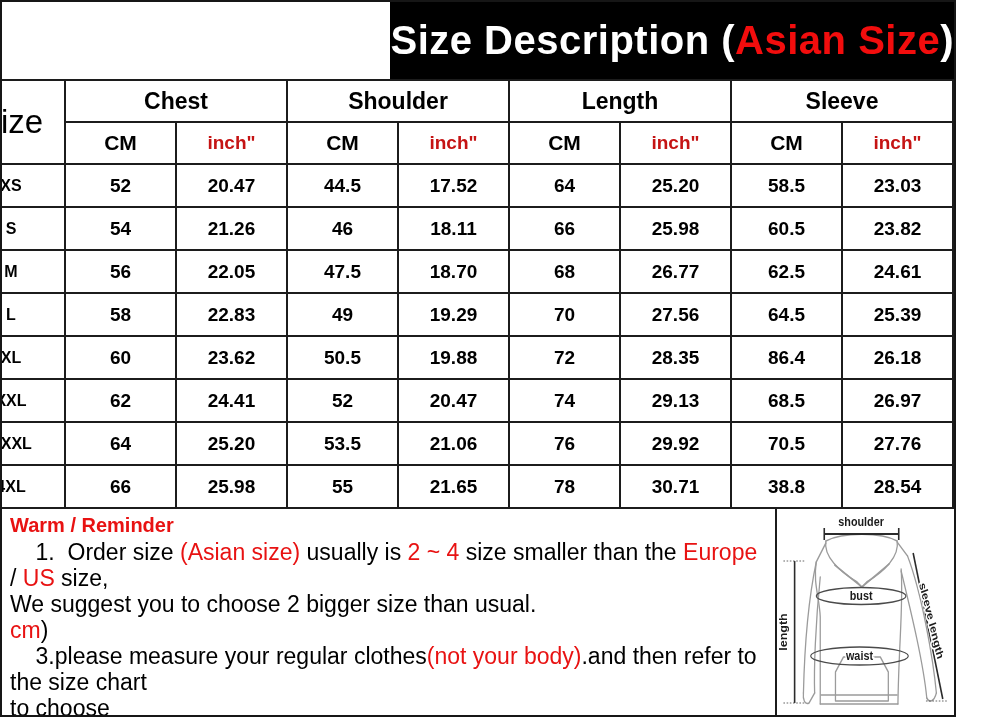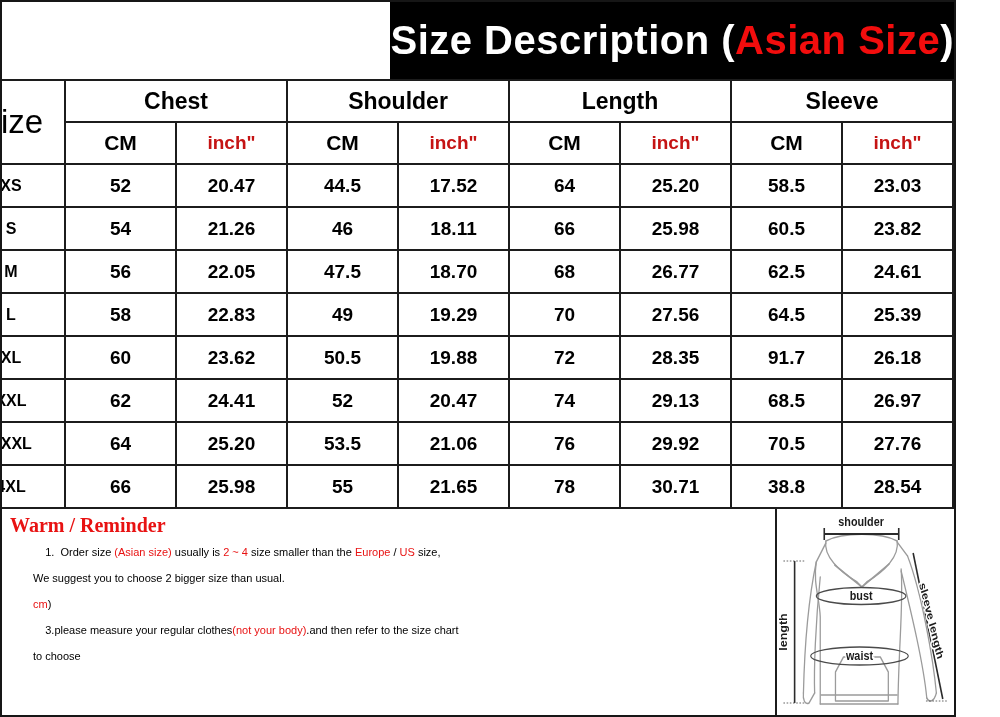--- a/index.html
+++ b/index.html
@@ -26,22 +26,22 @@
   .size-table th.unit-cm { font-size:21px; }
   .size-table th.unit-inch { font-size:19px; color:#c51414; }
   .size-table tbody th { height:41px; font-size:16px; font-weight:bold; }
   .size-table tbody td { height:41px; font-size:19px; font-weight:bold; }
 
   .bottom { flex:1; min-height:0; display:flex; }
   .notes {
     width:775px; flex:0 0 775px; box-sizing:border-box;
     border-right:2px solid #1c1c1c; padding:3px 8px 0 8px;
   }
-  .notes-heading { color:#e81212; font-weight:bold; font-size:20px; line-height:27px;font-family:Liberation Serif, serif; }
-  .note-line { font-size:11px; line-height:26px; white-space:pre-wrap;margin-left:23px; }
+  .notes-heading { color:#e81212; font-weight:bold; font-size:20px; line-height:27px; }
+  .note-line { font-size:23px; line-height:26px; white-space:pre-wrap; }
   .note-line .red { color:#e81212; }
   .diagram { flex:1; min-width:0; }
   .diagram svg { display:block; width:100%; height:100%; }
 </style>
 </head>
 <body>
 
 <div class="page">
 
   <header class="title-bar">
@@ -125,21 +125,21 @@
           <td>25.39</td>
         </tr>
         <tr>
           <th>XL</th>
           <td>60</td>
           <td>23.62</td>
           <td>50.5</td>
           <td>19.88</td>
           <td>72</td>
           <td>28.35</td>
-          <td>91.7</td>
+          <td>86.4</td>
           <td>26.18</td>
         </tr>
         <tr>
           <th>XXL</th>
           <td>62</td>
           <td>24.41</td>
           <td>52</td>
           <td>20.47</td>
           <td>74</td>
           <td>29.13</td>

